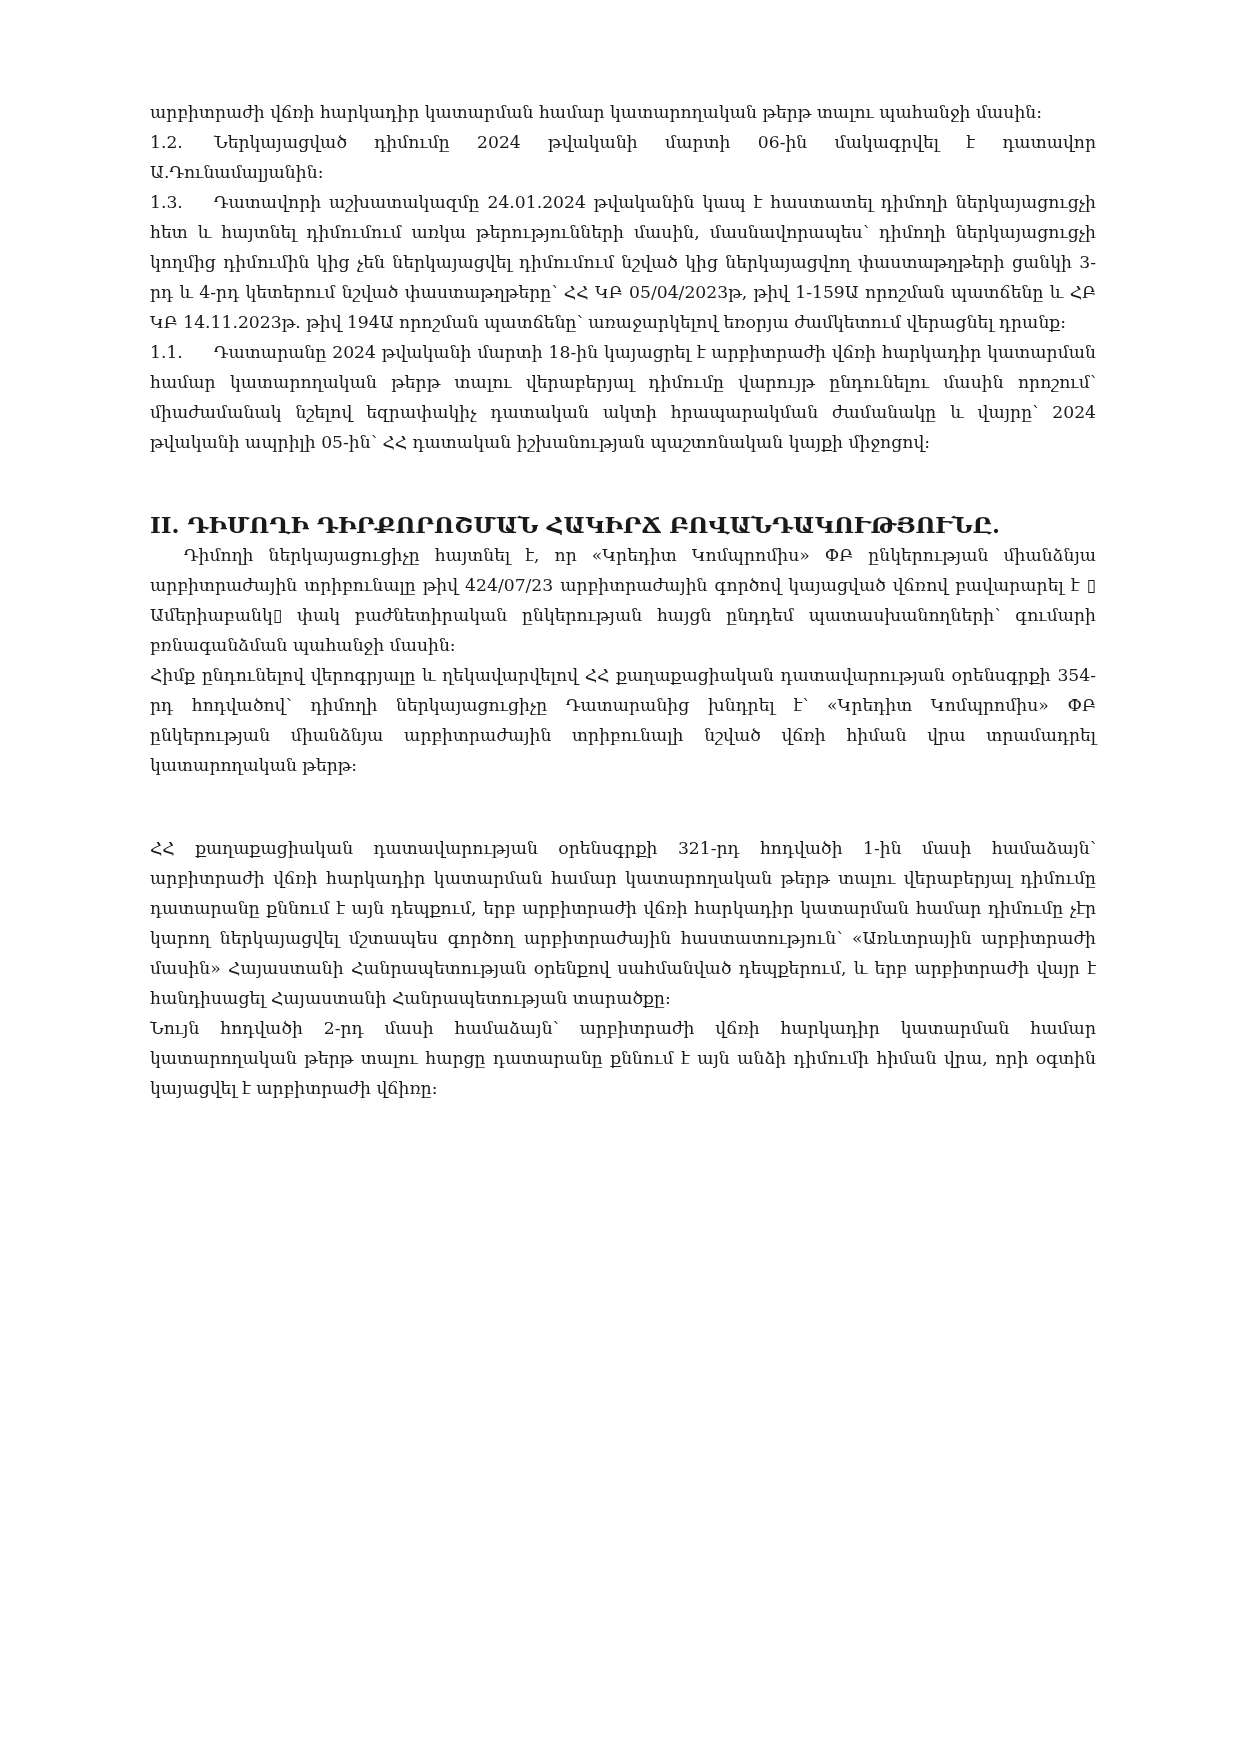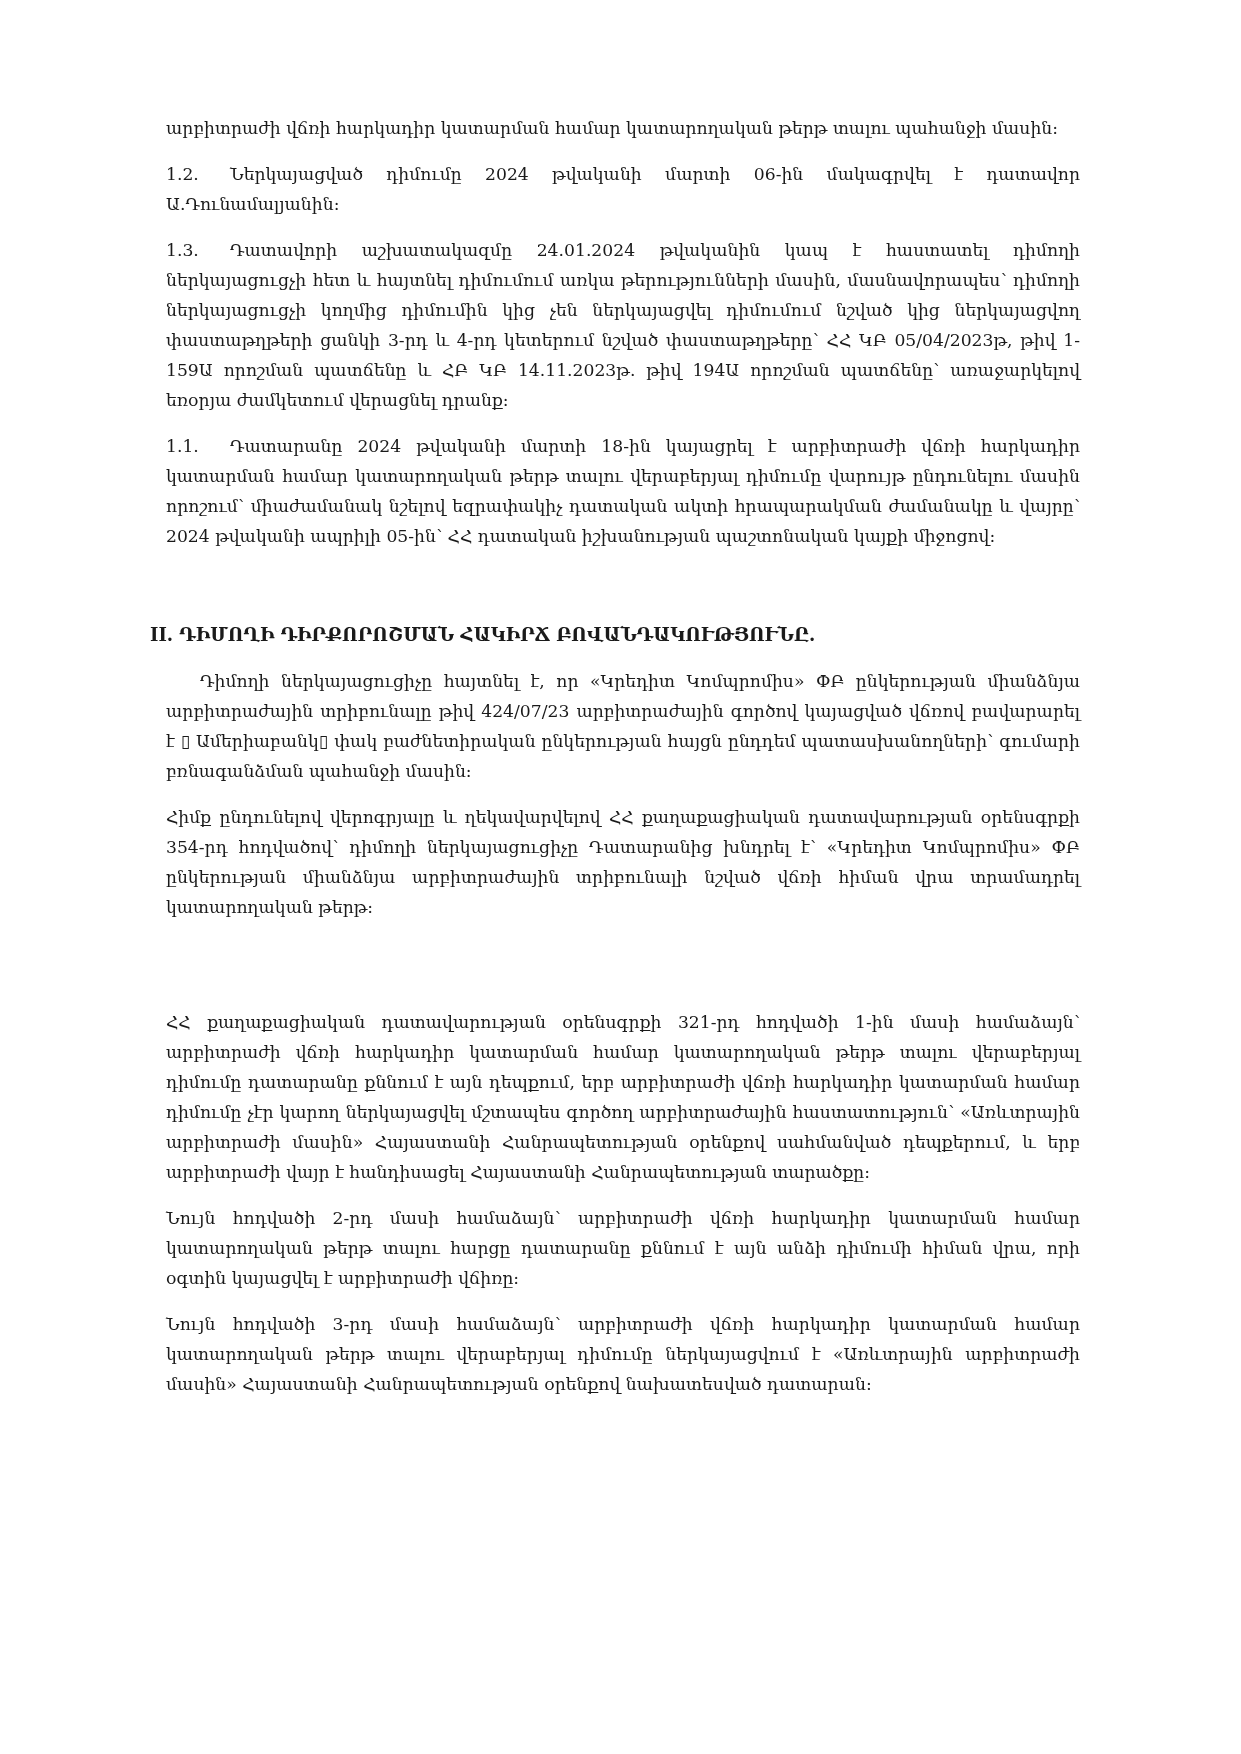--- a/index.html
+++ b/index.html
@@ -12,27 +12,27 @@
     color: #1a1a1a;
   }
   .page {
     position: absolute;
     left: 150px;
     top: 97px;
     width: 946px;
     font-size: 17.2px;
     line-height: 30px;
   }
-  .p { margin: 16px; text-align: justify; }
+  .p { margin: 0; text-align: justify; }
   .num { display: inline-block; width: 64px; }
   .indent { text-indent: 34px; }
   .heading {
     margin: 0;
     font-weight: bold;
-    font-size: 18px;
+    font-size: 23px;
     line-height: 30px;
   }
   .gap1 { height: 53px; }
   .gap2 { height: 53px; }
 </style>
 </head>
 <body>
 
 <div class="page">
 
@@ -48,15 +48,14 @@
   <div class="gap1"></div>
 
   <h2 class="heading">II. ԴԻՄՈՂԻ ԴԻՐՔՈՐՈՇՄԱՆ ՀԱԿԻՐՃ ԲՈՎԱՆԴԱԿՈՒԹՅՈՒՆԸ.</h2>
   <p class="p indent">Դիմողի ներկայացուցիչը հայտնել է, որ «Կրեդիտ Կոմպրոմիս» ՓԲ ընկերության միանձնյա արբիտրաժային տրիբունալը թիվ 424/07/23 արբիտրաժային գործով կայացված վճռով բավարարել է ▯ Ամերիաբանկ▯ փակ բաժնետիրական ընկերության հայցն ընդդեմ պատասխանողների՝ գումարի բռնագանձման պահանջի մասին:</p>
   <p class="p">Հիմք ընդունելով վերոգրյալը և ղեկավարվելով ՀՀ քաղաքացիական դատավարության օրենսգրքի 354-րդ հոդվածով՝ դիմողի ներկայացուցիչը Դատարանից խնդրել է՝ «Կրեդիտ Կոմպրոմիս» ՓԲ ընկերության միանձնյա արբիտրաժային տրիբունալի նշված վճռի հիման վրա տրամադրել կատարողական թերթ:</p>
 
   <div class="gap2"></div>
 
   <p class="p">ՀՀ քաղաքացիական դատավարության օրենսգրքի 321-րդ հոդվածի 1-ին մասի համաձայն՝ արբիտրաժի վճռի հարկադիր կատարման համար կատարողական թերթ տալու վերաբերյալ դիմումը դատարանը քննում է այն դեպքում, երբ արբիտրաժի վճռի հարկադիր կատարման համար դիմումը չէր կարող ներկայացվել մշտապես գործող արբիտրաժային հաստատություն՝ «Առևտրային արբիտրաժի մասին» Հայաստանի Հանրապետության օրենքով սահմանված դեպքերում, և երբ արբիտրաժի վայր է հանդիսացել Հայաստանի Հանրապետության տարածքը:</p>
   <p class="p">Նույն հոդվածի 2-րդ մասի համաձայն՝ արբիտրաժի վճռի հարկադիր կատարման համար կատարողական թերթ տալու հարցը դատարանը քննում է այն անձի դիմումի հիման վրա, որի օգտին կայացվել է արբիտրաժի վճիռը:</p>
-  <p class="p">Նույն հոդվածի 3-րդ մասի համաձայն՝ արբիտրաժի վճռի հարկադիր կատարման համար կատարողական թերթ տալու վերաբերյալ դիմումը ներկայացվում է «Առևտրային արբիտրաժի մասին» Հայաստանի Հանրապետության օրենքով նախատեսված դատարան:</p>
 
 </div>
 
 </body></html>

